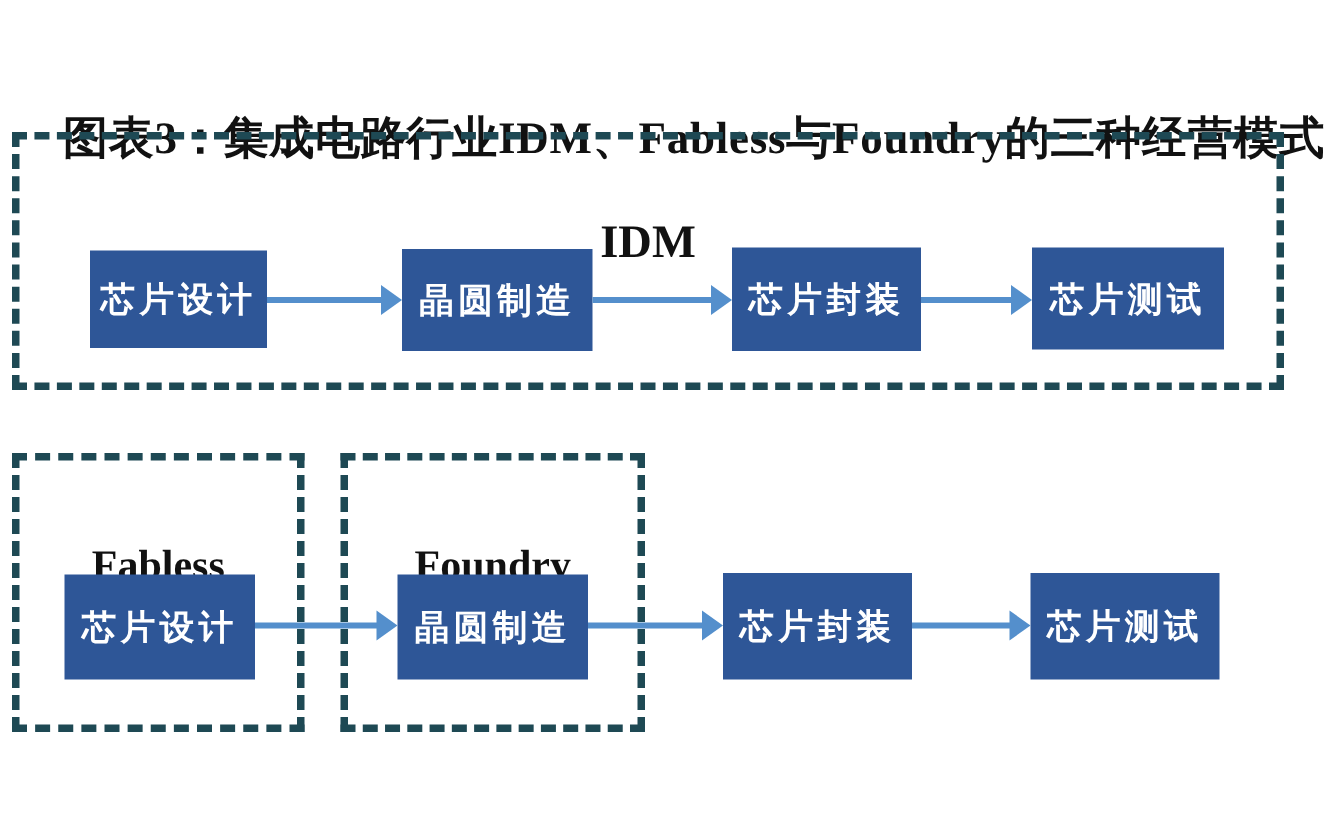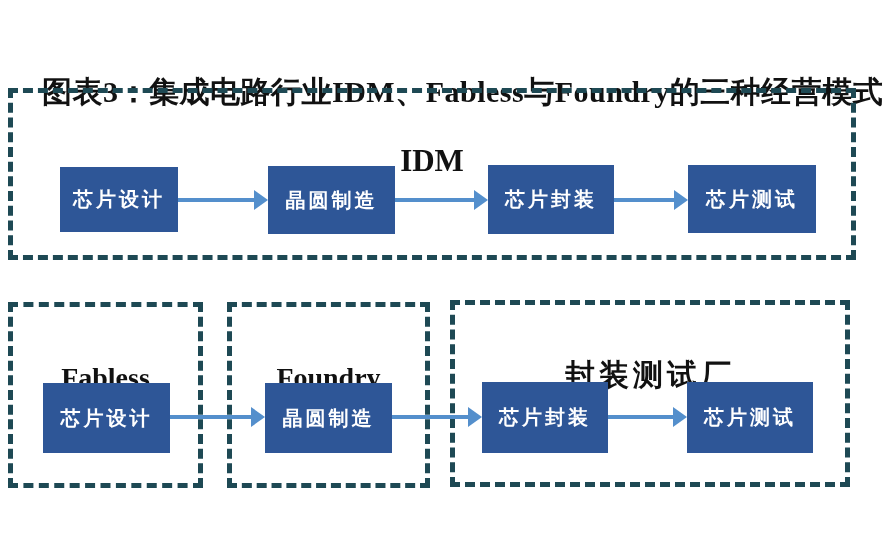--- a/index.html
+++ b/index.html
@@ -58,21 +58,21 @@
   #packtest-box .box-label { top: 22px; font-size: 30px; letter-spacing: 4px; }
   .node {
     position: absolute;
     background: var(--box-blue);
     color: var(--node-text);
     display: flex;
     align-items: center;
     justify-content: center;
     font-family: "Liberation Sans", "DejaVu Sans", sans-serif;
     font-weight: bold;
-    font-size: 20px;
+    font-size: 23px;
     letter-spacing: 3px;
     z-index: 2;
   }
   
   #n-idm-design { left: 60px;  top: 167px; width: 118px; height: 65px; }
   #n-idm-fab    { left: 268px; top: 166px; width: 127px; height: 68px; }
   #n-idm-pack   { left: 488px; top: 165px; width: 126px; height: 69px; }
   #n-idm-test   { left: 688px; top: 165px; width: 128px; height: 68px; }
   
   #n-fabless-design { left: 43px;  top: 383px; width: 127px; height: 70px; }
@@ -141,23 +141,20 @@
   <div class="dashed-box" id="fabless-box">
     <div class="box-label">Fabless</div>
   </div>
   <div class="node" id="n-fabless-design">芯片设计</div>
 
   <div class="dashed-box" id="foundry-box">
     <div class="box-label">Foundry</div>
   </div>
   <div class="node" id="n-foundry-fab">晶圆制造</div>
 
-  <div class="dashed-box" id="packtest-box">
-    <div class="box-label">封装测试厂</div>
-  </div>
   <div class="node" id="n-pt-pack">芯片封装</div>
   <div class="node" id="n-pt-test">芯片测试</div>
 
   <div class="arrow" id="a-bot-1">
     <div class="shaft"></div>
     <div class="head"></div>
   </div>
   <div class="arrow" id="a-bot-2">
     <div class="shaft"></div>
     <div class="head"></div>

